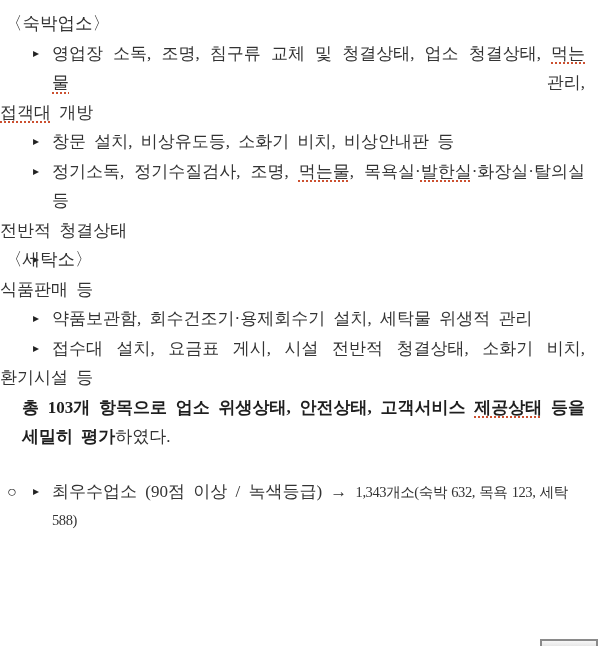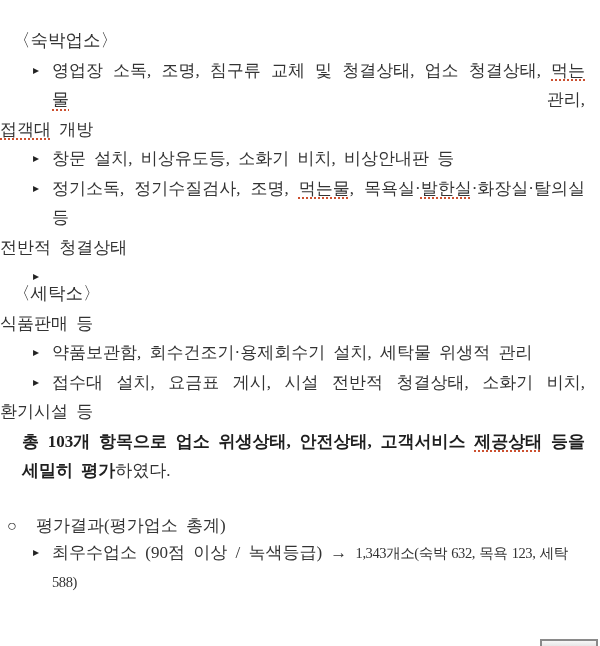--- a/index.html
+++ b/index.html
@@ -19,21 +19,21 @@
     padding: 9px 15px 0 0;
     font-size: 17px;
     word-spacing: 4px;
   }
   .line {
     position: relative;
     line-height: 29.5px;
     white-space: normal;
   }
   .bottom .line { line-height: 27.5px; }
-  .heading { padding-left: 13px; font-size: 17.5px; margin-top: 17px; }
+  .heading { padding-left: 5px; font-size: 17.5px; }
   .btext { padding-left: 52px; }
   .cont  { }
   .summary { padding-left: 22px; }
   .circle-head { padding-left: 36px; }
   .full {
     text-align: justify;
     text-align-last: justify;
   }
   .bullet {
     position: absolute;
@@ -126,21 +126,20 @@
   </div>
   <div class="line summary">
     <span><span class="seg-b">세밀히 평가</span><span>하였다.</span></span>
   </div>
 
   <div class="spacer"></div>
 
   <div class="bottom">
     <div class="line circle-head">
       <span class="circle-marker">○</span>
-      <span>평가결과(평가업소 총계)</span>
     </div>
 
     <div class="line btext">
       <span class="bullet">▸</span>
       <span><span>최우수업소 (90점 이상 / 녹색등급) → </span><span class="seg-c">1,343개소(숙박 632, 목욕 123, 세탁 588)</span></span>
     </div>
 
   </div>
 
 </div>

